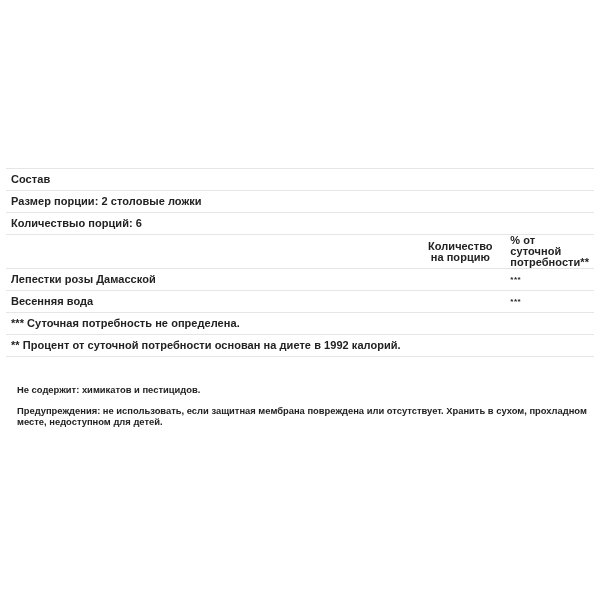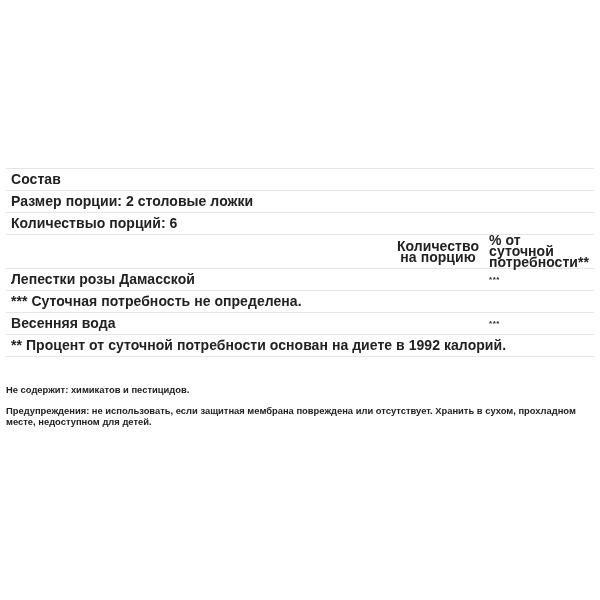--- a/index.html
+++ b/index.html
@@ -1,27 +1,27 @@
 <!DOCTYPE html>
 <html><head>
 <meta charset="utf-8">
 <style>
   html, body { margin:0; padding:0; background:#ffffff; }
   body { width:600px; height:600px; position:relative; overflow:hidden;
          font-family:"Liberation Sans", "DejaVu Sans", sans-serif; color:#222; }
   .panel { position:absolute; left:6px; top:168px; width:588px; }
   table { width:588px; border-collapse:collapse; border-top:1px solid #e6e6e6; }
-  td { font-size:14px; font-weight:bold; padding:0 5px; height:21px; border-bottom:1px solid #e6e6e6;
+  td { font-size:11px; font-weight:bold; padding:0 5px; height:21px; border-bottom:1px solid #e6e6e6;
        vertical-align:middle; line-height:11px; letter-spacing:0.05px; }
   td.c2 { width:80px; padding-left:5px;text-align:center; }
   td.c3 { width:78px; padding-left:5px; }
   tr.head td { height:32px; }
   .stars { font-size:8px; letter-spacing:0.5px; }
   .notes { position:absolute; left:6px; top:384px; width:588px; font-size:9.4px; font-weight:bold; line-height:11px; }
-  .notes p { margin:0 0 10px 0; }
+  .notes p { margin:0 0 10px 11px; }
 </style>
 </head>
 <body>
 
 <div class="panel">
   <table>
     <tbody>
         <tr>
       <td colspan="3">Состав</td>
     </tr>
@@ -35,26 +35,26 @@
       <td></td>
       <td class="c2">Количество на порцию</td>
       <td class="c3">% от суточной потребности**</td>
     </tr>
     <tr>
       <td>Лепестки розы Дамасской</td>
       <td class="c2"></td>
       <td class="c3 stars">***</td>
     </tr>
     <tr>
-      <td colspan="3">*** Суточная потребность не определена.</td>
-    </tr>
-    <tr>
       <td>Весенняя вода</td>
       <td class="c2"></td>
       <td class="c3 stars">***</td>
+    </tr>
+    <tr>
+      <td colspan="3">*** Суточная потребность не определена.</td>
     </tr>
     <tr>
       <td colspan="3">** Процент от суточной потребности основан на диете в 1992 калорий.</td>
     </tr>
   </tbody>
     </table>
 </div>
 
 <div class="notes">
   <p>Не содержит: химикатов и пестицидов.</p>

